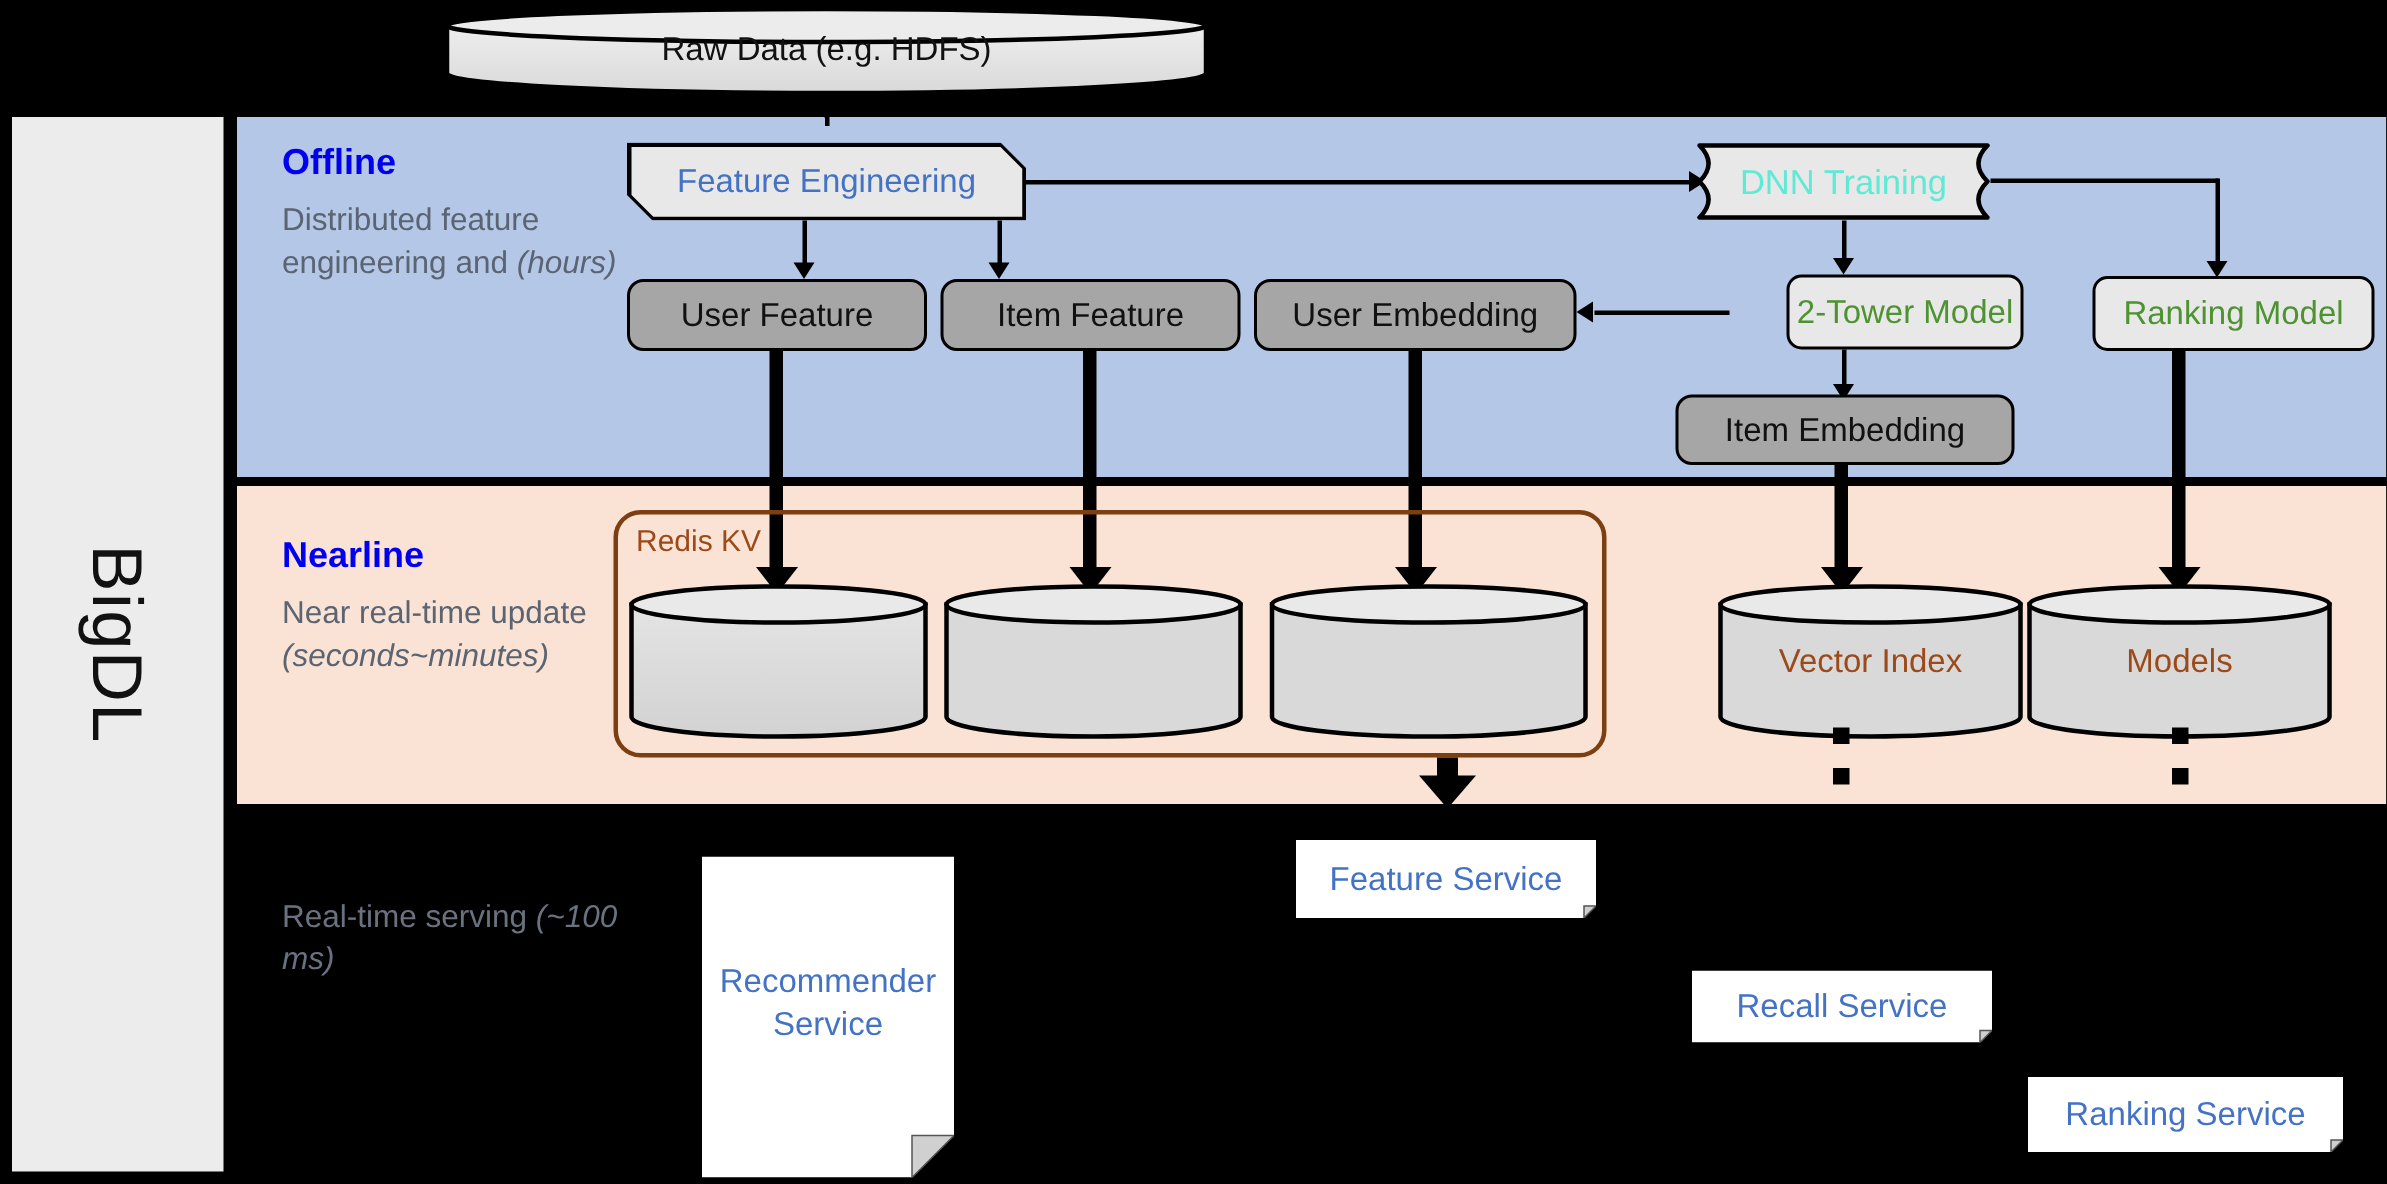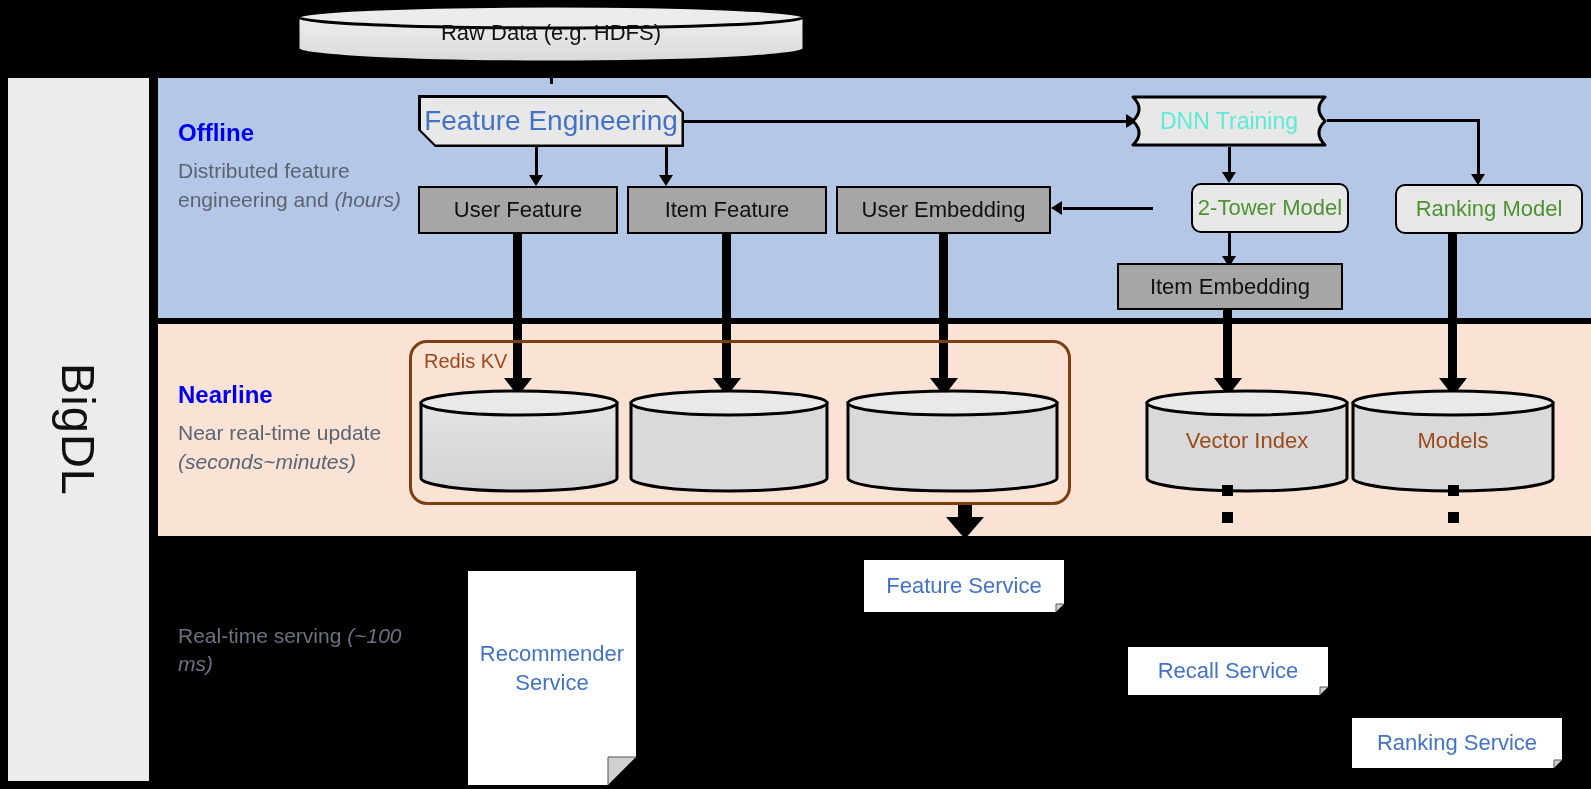--- a/index.html
+++ b/index.html
@@ -15,46 +15,46 @@
   
   #bigdl-panel{position:absolute;left:8px;top:78px;width:141px;height:703px;background:#ececec;}
   #bigdl-label{
     position:absolute;left:0;top:0;width:141px;height:703px;
     display:flex;align-items:center;justify-content:center;
     font-size:47px;color:#111;letter-spacing:1px;
   }
   #bigdl-label span{transform:rotate(90deg);white-space:nowrap;display:block;}
 
   
-  .band-caption{position:absolute;left:178px;width:240px;margin-top:24px;}
+  .band-caption{position:absolute;left:188px;width:240px;}
   .band-title{font-size:24px;font-weight:bold;color:#0000ee;line-height:1.1;margin-bottom:11px;}
   .band-sub{font-size:21px;color:#5a6472;line-height:1.34;}
   .band-sub em{font-style:italic;}
   #cap-offline {top:96px;}
   #cap-nearline{top:358px;}
   #cap-online  {top:598px;}
   #cap-online .band-title{color:#1414f0;}
   #cap-online .band-sub{color:#6a7280;}
 
   
   .node{position:absolute;box-sizing:border-box;display:flex;align-items:center;
-        justify-content:center;text-align:center;line-height:1.14;}
+        justify-content:center;text-align:center;line-height:1.14;border-radius:11px;}
 
   
   .greybox{background:#a6a6a6;border:2.5px solid #000;color:#111;font-size:22px;}
 
   
   .procbox{background:#e8e8e8;border:2.5px solid #000;font-size:22px;}
   .procbox.green-t{color:#4e9331;}
   .rounded{border-radius:10px;margin-left:41px;}
   .cut-wrap{position:absolute;background:#000;
      clip-path:polygon(0 0, calc(100% - 17px) 0, 100% 17px, 100% 100%, 17px 100%, 0 calc(100% - 17px));}
   .cut-inner{position:absolute;left:2.5px;top:2.5px;right:2.5px;bottom:2.5px;background:#e8e8e8;
      clip-path:polygon(0 0, calc(100% - 15px) 0, 100% 15px, 100% 100%, 15px 100%, 0 calc(100% - 15px));
-     display:flex;align-items:center;justify-content:center;font-size:28px;color:#4472c4;}
+     display:flex;align-items:center;justify-content:center;font-size:22px;color:#4472c4;}
 
   
   .concave-wrap{position:absolute;}
   .concave-wrap svg{position:absolute;left:0;top:0;}
   .concave-label{position:absolute;left:0;top:0;width:100%;height:100%;
      display:flex;align-items:center;justify-content:center;font-size:23px;color:#5eead4;}
 
   
   .cyl{position:absolute;}
   .cyl svg{position:absolute;left:0;top:0;}

